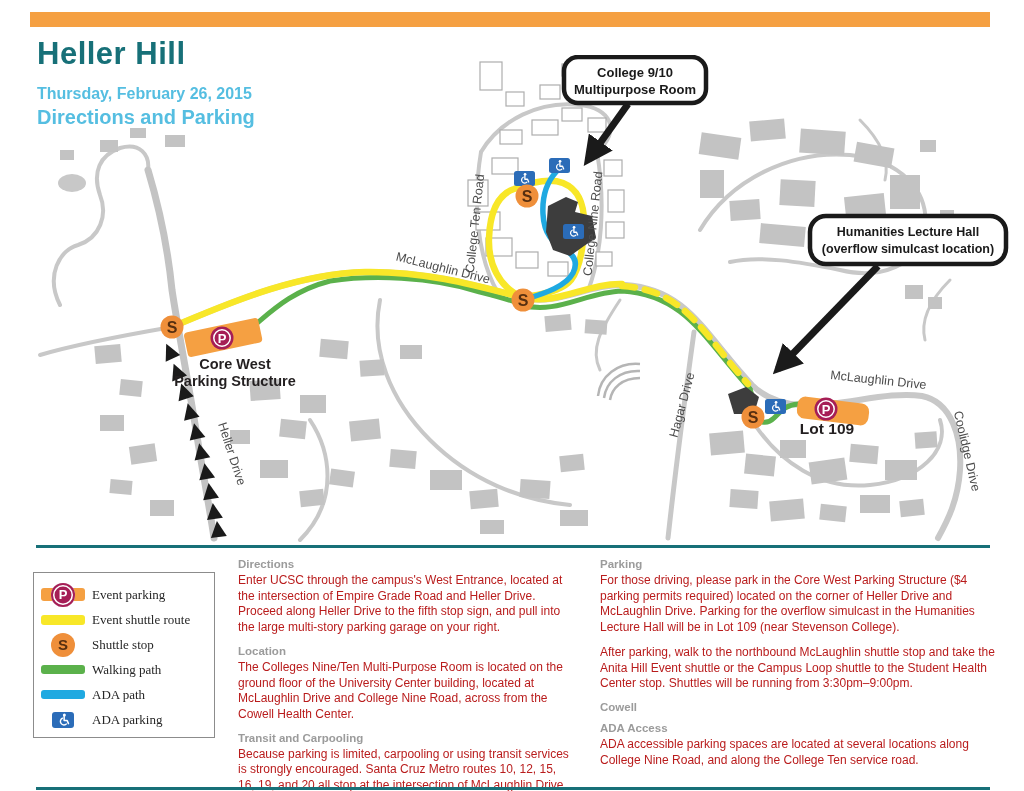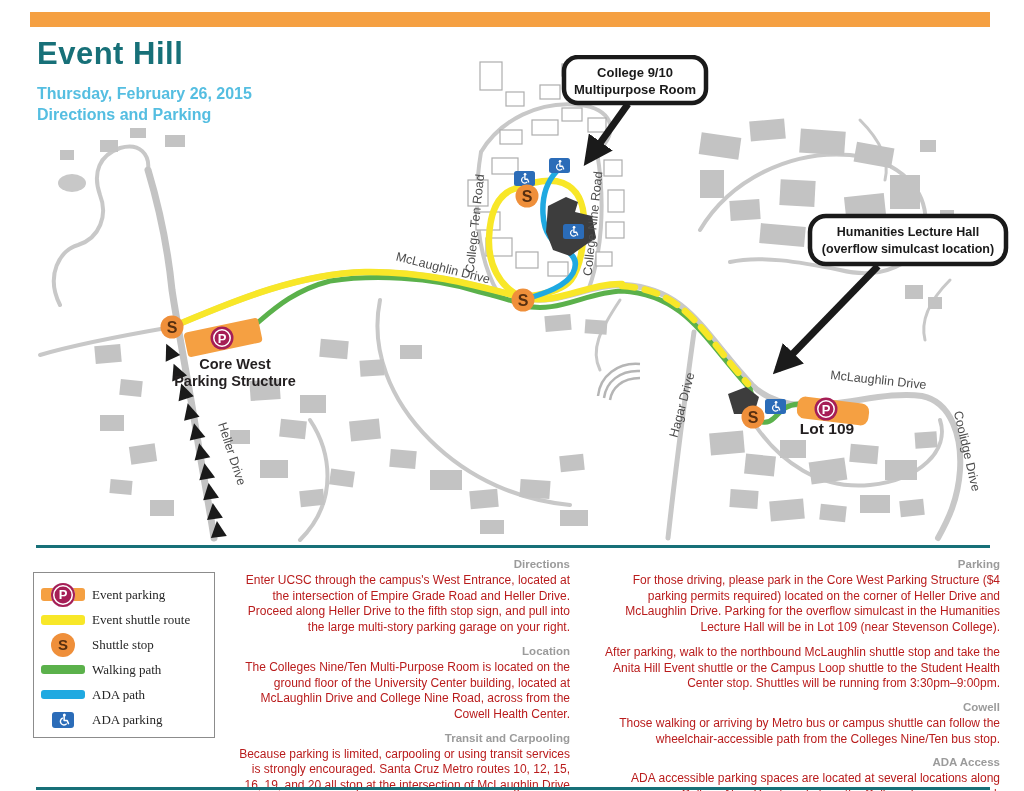--- a/index.html
+++ b/index.html
@@ -2,21 +2,21 @@
 <html><head>
 <meta charset="utf-8">
 <style>
   html,body{margin:0;padding:0;background:#fff;}
   .page{position:relative;width:1024px;height:791px;background:#fff;overflow:hidden;
         font-family:"Liberation Sans",sans-serif;color:#222;}
   .top-bar{position:absolute;left:30px;top:12px;width:960px;height:15px;background:#F5A042;}
   .title-block{position:absolute;left:37px;top:36px;}
   .title-block h1{margin:0;font-size:31px;font-weight:bold;color:#177078;letter-spacing:0.5px;}
   .title-block .date{margin-top:13px;font-size:16px;font-weight:bold;color:#55BEE1;}
-  .title-block .sub{margin-top:3px;font-size:16px;font-weight:bold;color:#55BEE1;}
+  .title-block .sub{margin-top:3px;font-size:20px;font-weight:bold;color:#55BEE1;}
   .map-svg{position:absolute;left:0;top:55px;}
   .divider{position:absolute;left:36px;top:545px;width:954px;height:3px;background:#177078;}
   .bottom-line{position:absolute;left:36px;top:787px;width:954px;height:3px;background:#177078;}
 
   .legend{position:absolute;left:33px;top:572px;width:182px;height:166px;border:1.5px solid #8c8c8c;
           background:#fff;box-sizing:border-box;padding-top:9px;}
   .lg-row{display:flex;align-items:center;height:25px;margin-bottom:0;}
   .lg-icon{width:58px;display:flex;justify-content:center;align-items:center;position:relative;flex:none;}
   .lg-label{font-size:13px;color:#262626;font-family:Liberation Serif, serif;}
   .bar{width:44px;height:10px;border-radius:3px;}
@@ -30,33 +30,33 @@
   .pcircle span{color:#fff;font-weight:bold;font-size:13px;line-height:1;}
   .scircle{width:24px;height:24px;border-radius:50%;background:#EF8F3A;display:flex;align-items:center;
            justify-content:center;}
   .scircle span{color:#572F10;font-weight:bold;font-size:15px;line-height:1;}
   .ada-box{width:22px;height:16px;border-radius:3px;background:#2B6CB8;display:flex;align-items:center;
            justify-content:center;}
 
   .col{position:absolute;top:558px;}
   .col-left{left:238px;width:332px;}
   .col-right{left:600px;width:400px;}
-  .col section{margin-bottom:9px;text-align:right;}
+  .col section{margin-bottom:9px;}
   .col h3{margin:0 0 3px 0;font-size:11.5px;font-weight:bold;color:#9b9b9b;}
   .col p{margin:0;font-size:12px;line-height:1.31;color:#b91c1c;}
 </style>
 </head>
 <body>
 
 <div class="page">
 
   <div class="top-bar"></div>
 
   <div class="title-block">
-    <h1>Event Hill</h1>
+    <h1>Heller Hill</h1>
     <div class="date">Thursday, February 26, 2015</div>
     <div class="sub">Directions and Parking</div>
   </div>
 
   <svg class="map-svg" width="1024" height="492" viewBox="0 55 1024 492">
     <defs>
       <marker id="arrowhead" viewBox="0 0 10 10" refX="7.5" refY="5" markerWidth="4.2" markerHeight="4.2" orient="auto">
         <path d="M0,0 L10,5 L0,10 Z" fill="#1a1a1a"></path>
       </marker>
       <g id="wc">
@@ -339,21 +339,20 @@
   <div class="col col-right">
     <section>
       <h3>Parking</h3>
       <p>For those driving, please park in the Core West Parking Structure ($4 parking permits required) located on the corner of Heller Drive and McLaughlin Drive. Parking for the overflow simulcast in the Humanities Lecture Hall will be in Lot 109 (near Stevenson College).</p>
     </section>
     <section>
       <p>After parking, walk to the northbound McLaughlin shuttle stop and take the Anita Hill Event shuttle or the Campus Loop shuttle to the Student Health Center stop. Shuttles will be running from 3:30pm–9:00pm.</p>
     </section>
     <section>
       <h3>Cowell</h3>
-      <p>Those walking or arriving by Metro bus or campus shuttle can follow the wheelchair-accessible path from the Colleges Nine/Ten bus stop.</p>
     </section>
     <section>
       <h3>ADA Access</h3>
       <p>ADA accessible parking spaces are located at several locations along College Nine Road, and along the College Ten service road.</p>
     </section>
   </div>
 
   <div class="bottom-line"></div>
 </div>
 

